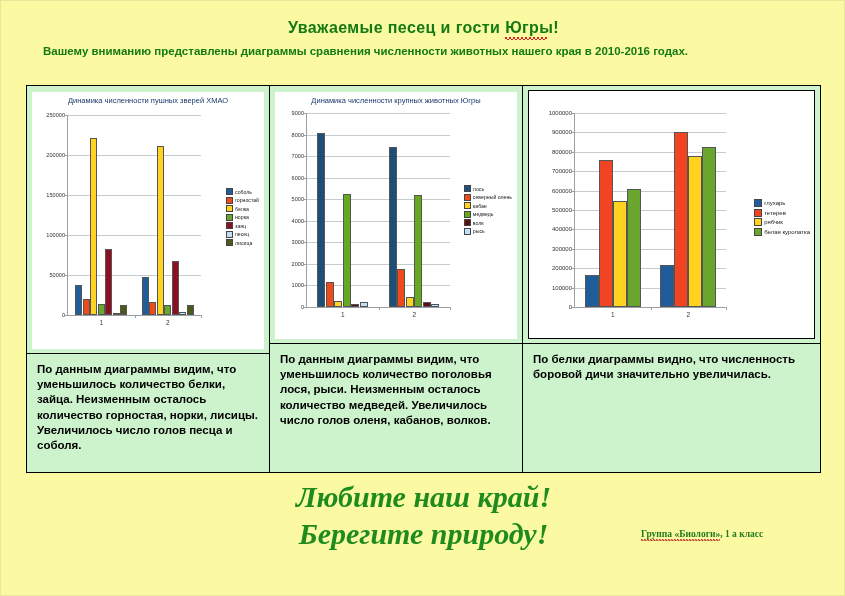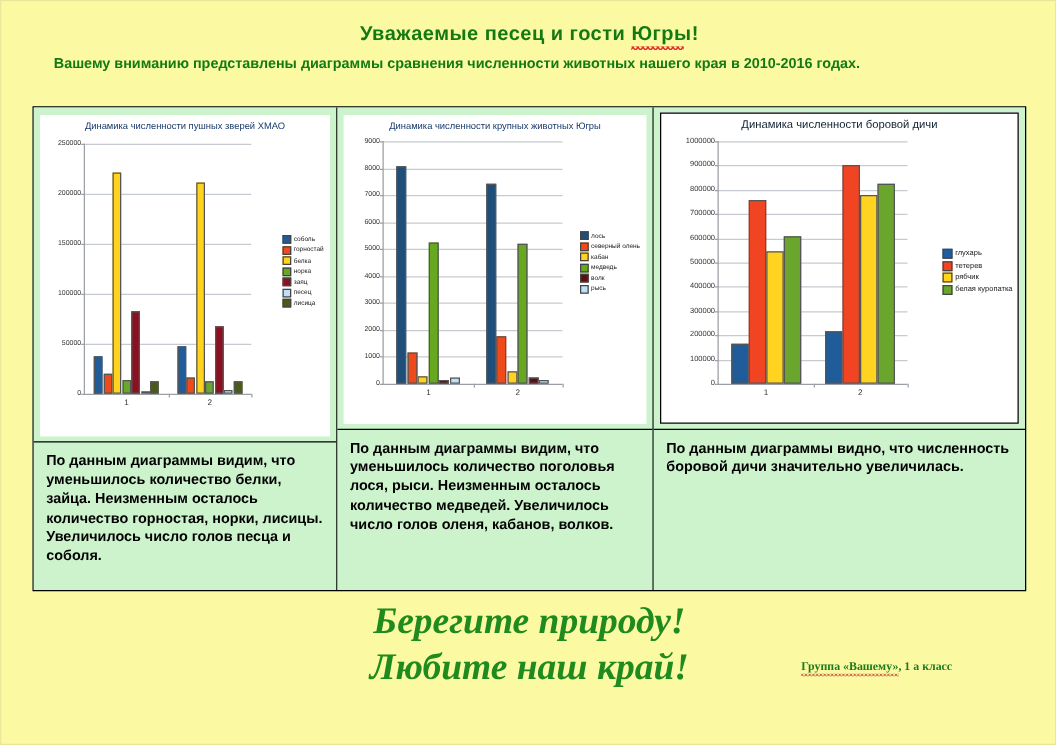--- a/index.html
+++ b/index.html
@@ -311,21 +311,20 @@
               </div>
             </div>
         </div>
       </div>
       <div class="cell-text">По данным диаграммы видим, что уменьшилось количество поголовья лося, рыси. Неизменным осталось количество медведей. Увеличилось число голов оленя, кабанов, волков.</div>
     </div>
 
     <div class="col c3">
       <div class="cell-chart">
         <div class="chart" id="chart3">
-          <div class="ch-title">Динамика численности боровой дичи</div>
           <div class="plot" style="left:45px;top:22px;right:88px;bottom:30px;">
               <div class="ytick" style="top: 100%;">0</div>
               <div class="tickmark" style="top: 100%;"></div>
               <div class="gl" style="top: 90%;"></div>
               <div class="ytick" style="top: 90%;">100000</div>
               <div class="tickmark" style="top: 90%;"></div>
               <div class="gl" style="top: 80%;"></div>
               <div class="ytick" style="top: 80%;">200000</div>
               <div class="tickmark" style="top: 80%;"></div>
               <div class="gl" style="top: 70%;"></div>
@@ -384,25 +383,25 @@
                 <span class="sw" style="background: rgb(255, 211, 32);"></span>
                 <span class="lg-txt">рябчик</span>
               </div>
               <div class="lg-row">
                 <span class="sw" style="background: rgb(106, 166, 45);"></span>
                 <span class="lg-txt">белая куропатка</span>
               </div>
             </div>
         </div>
       </div>
-      <div class="cell-text">По данным диаграммы видно, что численность боровой дичи значительно увеличилась.</div>
+      <div class="cell-text">По белки диаграммы видно, что численность боровой дичи значительно увеличилась.</div>
     </div>
 
   </div>
 
   <div class="slogan">
+    <div>Любите наш край!</div>
     <div>Берегите природу!</div>
-    <div>Любите наш край!</div>
   </div>
 
-  <div class="credit"><span class="sq">Группа «Вашему»</span><span>, 1 а класс</span></div>
+  <div class="credit"><span class="sq">Группа «Биологи»</span><span>, 1 а класс</span></div>
 
 </div>
 
 </body></html>

